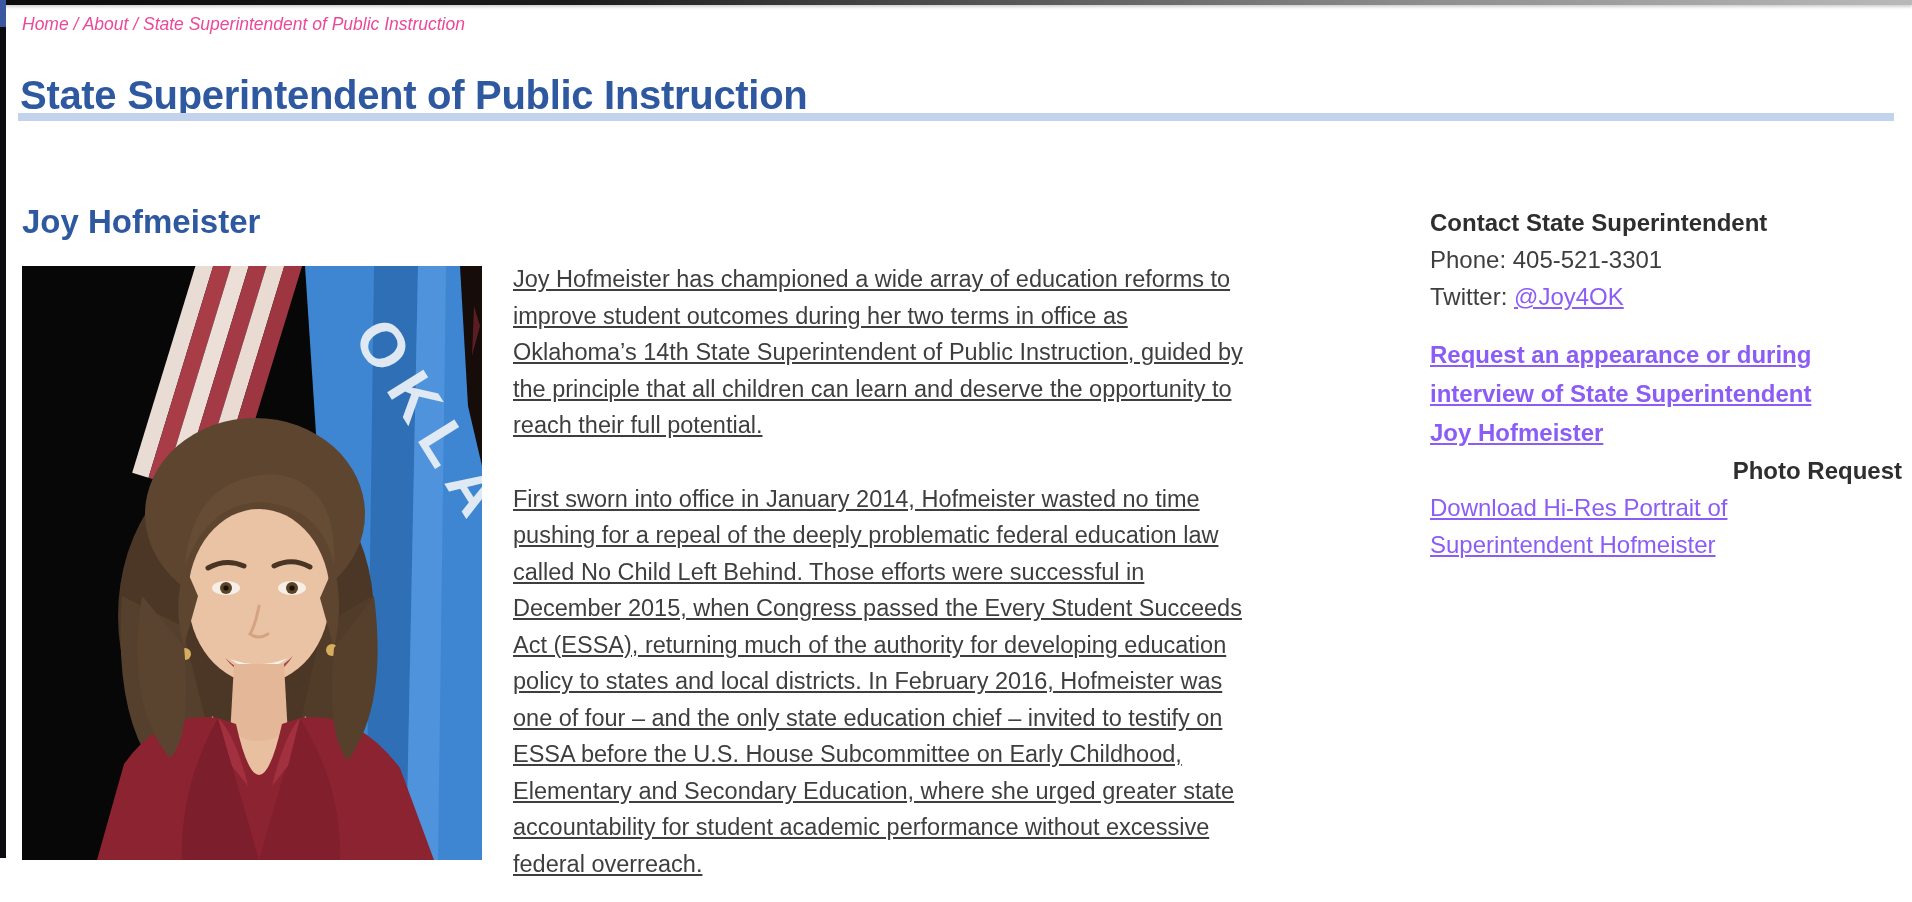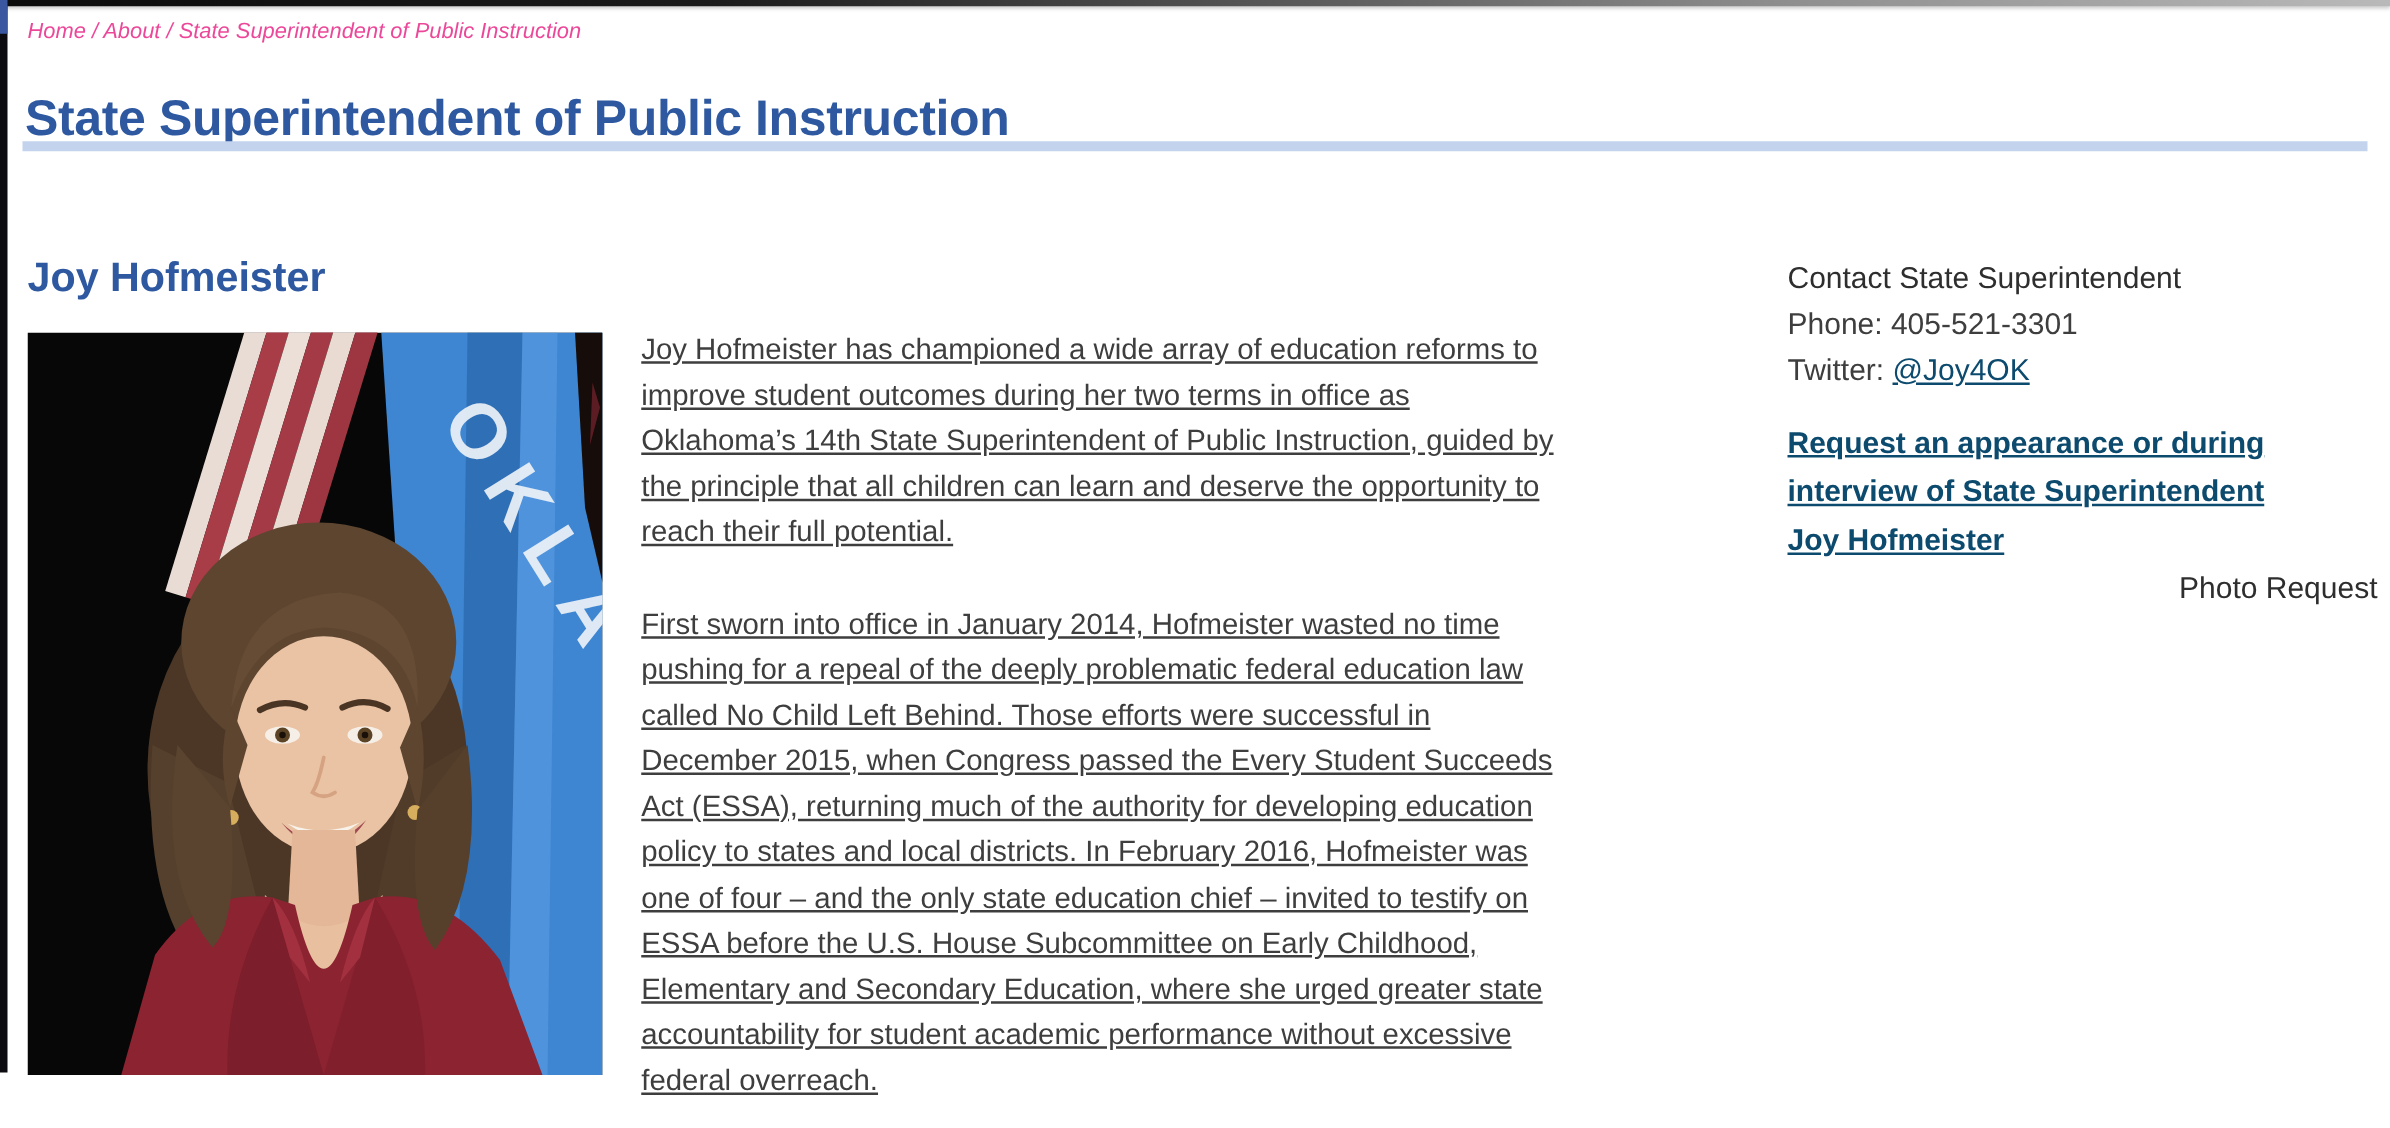--- a/index.html
+++ b/index.html
@@ -66,23 +66,23 @@
     font-size: 23.5px; line-height: 36.5px; color: #3e3e3e;
   }
   .article p { margin: 0 0 37px 0; white-space: pre-line; text-decoration: underline; }
 
   .sidebar {
     position: absolute; left: 1430px; top: 204px; width: 472px;
     font-size: 24px; line-height: 37px; color: #3e3e3e;
   }
   .sidebar h3 {
     margin: 0; font-size: 24px; line-height: 37px;
-    font-weight: 400; color: #2e2e2e;
-  }
-  .sidebar a { color: #0c4a6e; text-decoration: underline; }
+    font-weight: 700; color: #2e2e2e;
+  }
+  .sidebar a { color: #8b5cf6; text-decoration: underline; }
   .contact-line { line-height: 37px; }
   .facebook-link { font-style: italic; }
   .request-link {
     display: block; margin-top: 20px;
     font-weight: 700; line-height: 39px;
     white-space: pre-line;
   }
   .photo-request-heading { margin-top: 24px; text-align: right; }
   .download-link { display: block; white-space: pre-line; }
 </style>
@@ -192,13 +192,15 @@
 <aside class="sidebar">
   <h3>Contact State Superintendent</h3>
   <div class="contact-line"><span>Phone: </span><span>405-521-3301</span></div>
   <div class="contact-line"><span>Twitter: </span><a href="#" class="twitter-link">@Joy4OK</a></div>
 
   <a href="#" class="request-link">Request an appearance or during
 interview of State Superintendent
 Joy Hofmeister</a>
 
   <h3 class="photo-request-heading">Photo Request</h3>
+  <a href="#" class="download-link">Download Hi-Res Portrait of
+Superintendent Hofmeister</a>
 </aside>
 
 </body></html>

